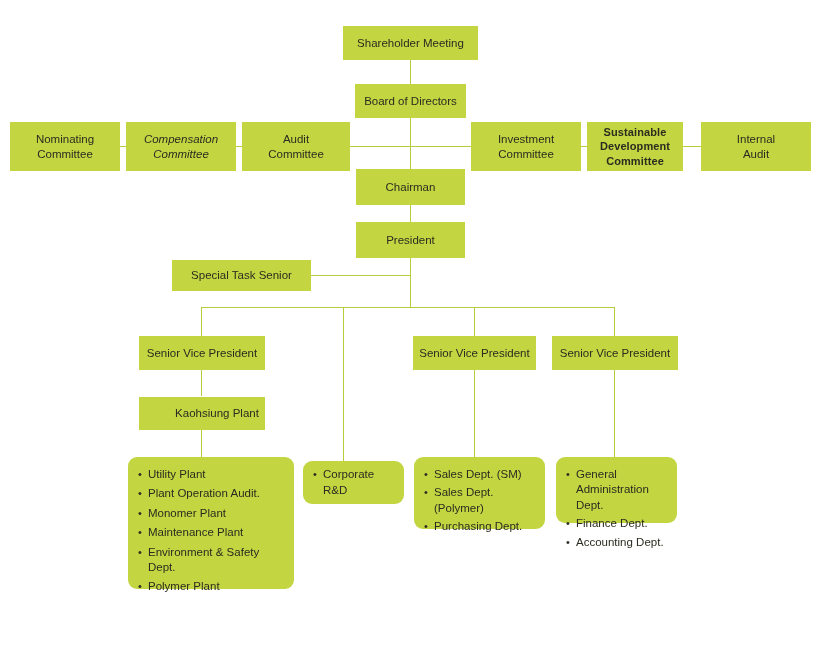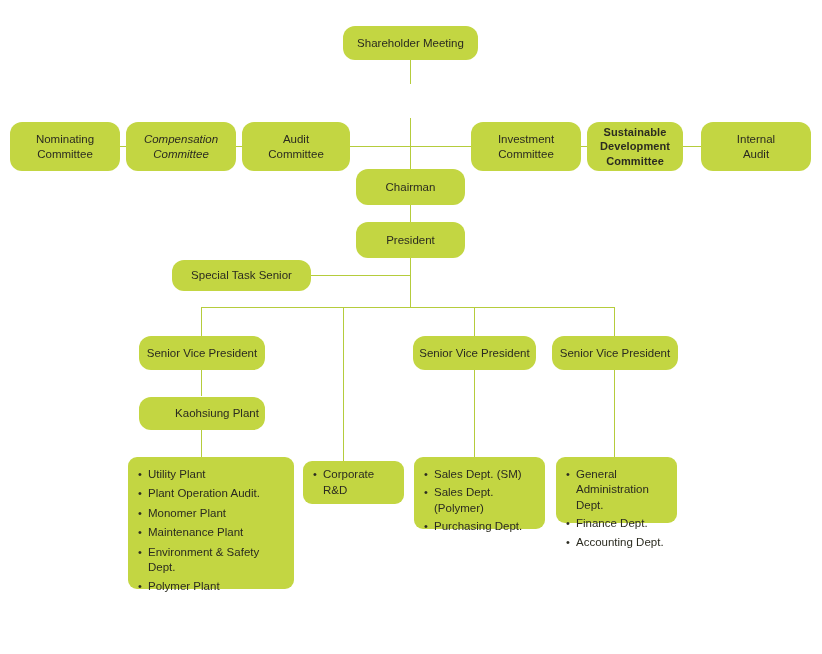--- a/index.html
+++ b/index.html
@@ -24,21 +24,21 @@
     left: 0;
     top: 0;
     width: 822px;
     height: 654px;
     pointer-events: none;
   }
   .node {
     position: absolute;
     box-sizing: border-box;
     background: #c3d642;
-    border-radius: 12px;
+    border-radius: 0;
     color: #2b2b20;
     display: flex;
     align-items: center;
     justify-content: center;
     text-align: center;
     font-size: 11.5px;
     line-height: 1.28;
     padding: 4px 6px;
     z-index: 2;
   }
@@ -119,20 +119,23 @@
 
       <line x1="474.5" y1="370" x2="474.5" y2="457"></line>
       <line x1="614.5" y1="370" x2="614.5" y2="457"></line>
     </g>
   </svg>
 
   <div class="node" style="left:343px; top:26px; width:135px; height:34px;">
     <span class="node-label">Shareholder Meeting</span>
   </div>
 
+  <div class="node" style="left:355px; top:84px; width:111px; height:34px;">
+    <span class="node-label">Board of Directors</span>
+  </div>
 
   <div class="node" style="left:10px; top:122px; width:110px; height:49px;">
     <span class="node-label">Nominating
 Committee</span>
   </div>
 
   <div class="node" style="left:126px; top:122px; width:110px; height:49px;font-style:italic;">
     <span class="node-label">Compensation
 Committee</span>
   </div>

